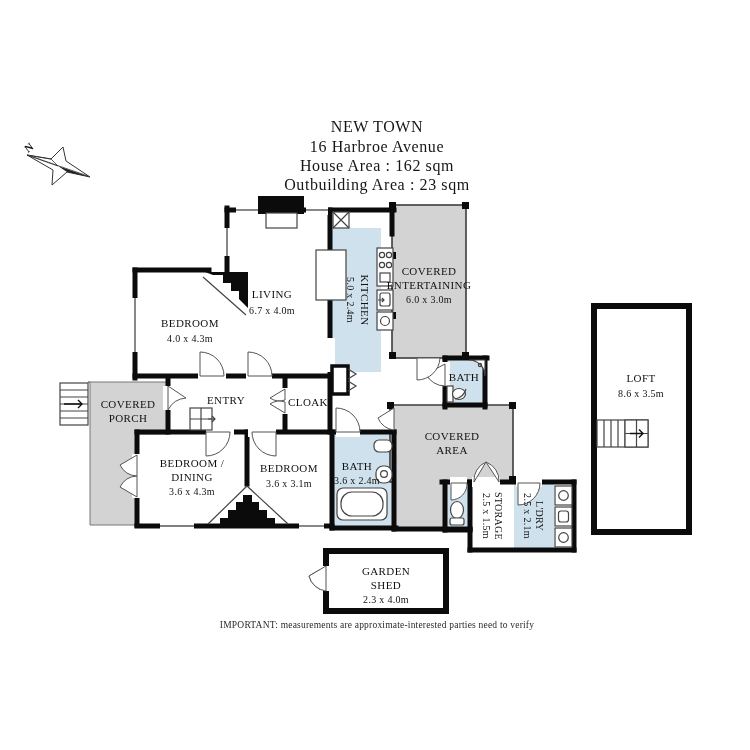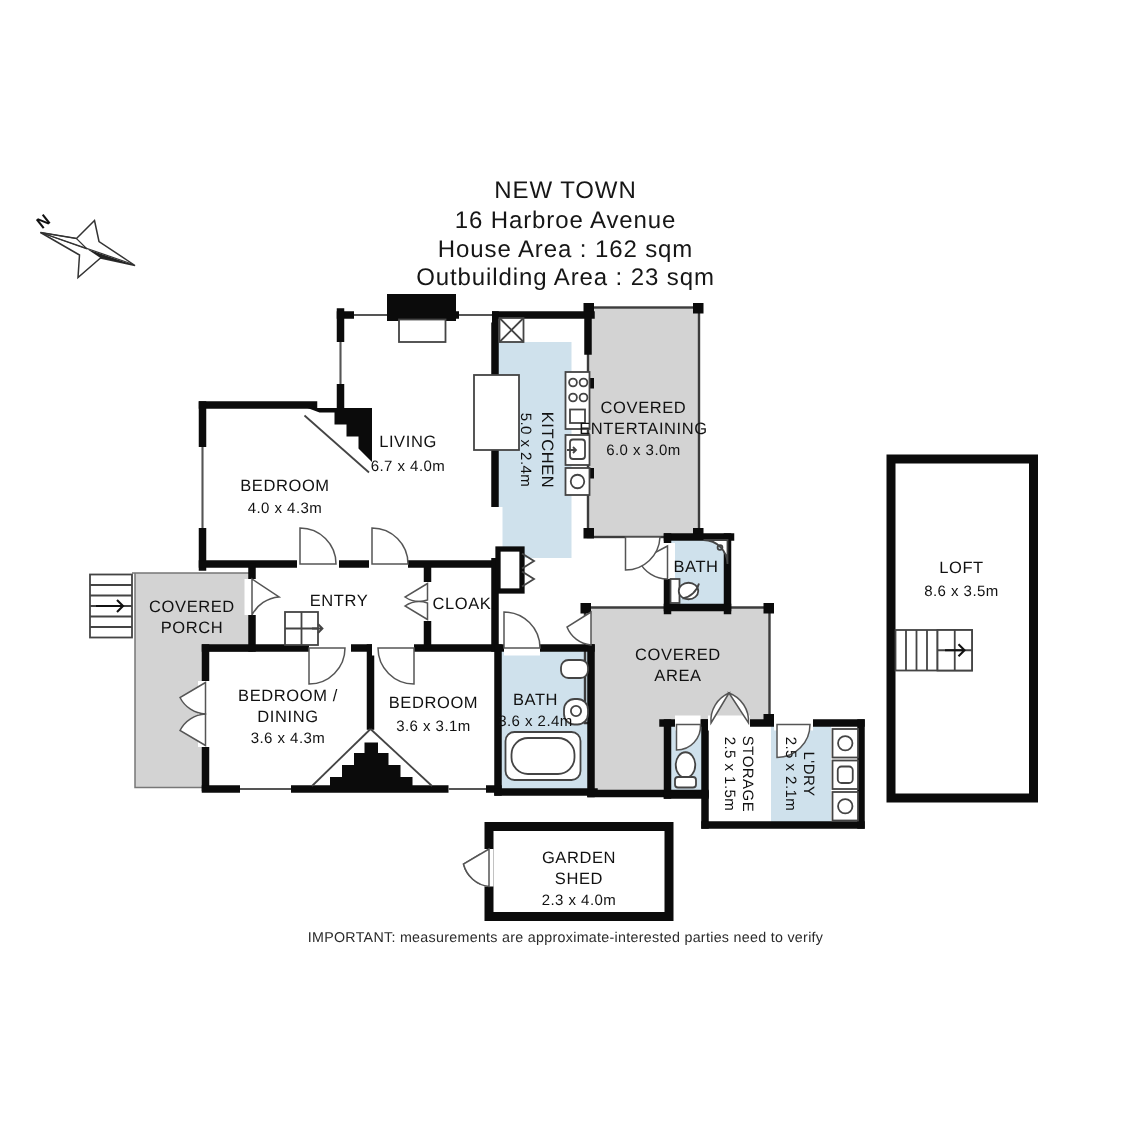--- a/index.html
+++ b/index.html
@@ -1,17 +1,17 @@
 <!DOCTYPE html>
 <html><head>
 <meta charset="utf-8">
 <style>
   html,body{margin:0;padding:0;background:#fff;width:750px;height:750px;overflow:hidden;}
   body{font-family:"Liberation Sans", sans-serif;}
-  #plan-wrap{position:relative;width:750px;height:750px;}
+  #plan-wrap{position:relative;width:750px;height:750px;font-family:Liberation Serif, serif;}
   svg{display:block;}
   text{fill:#111;}
   .hdr{font-size:16px;letter-spacing:.6px;fill:#161616;}
   .room-name{font-size:11px;letter-spacing:.4px;}
   .room-dims{font-size:10px;letter-spacing:.3px;}
   .small-name{font-size:10px;letter-spacing:.3px;}
   .footer-txt{font-size:9.5px;fill:#2a2a2a;letter-spacing:.2px;}
   .north{font-size:11px;font-weight:bold;}
   .wall{stroke:#0b0b0b;stroke-width:5;fill:none;stroke-linecap:square;}
   .thin{stroke:#444;stroke-width:1.2;fill:none;}

